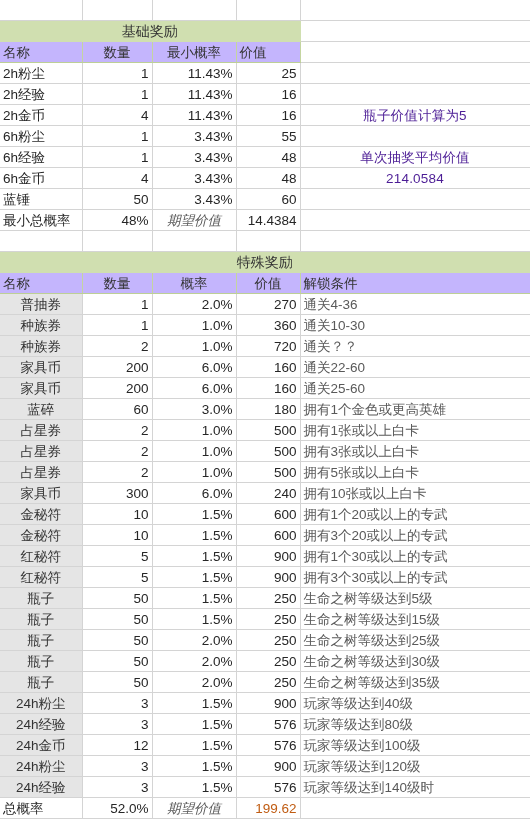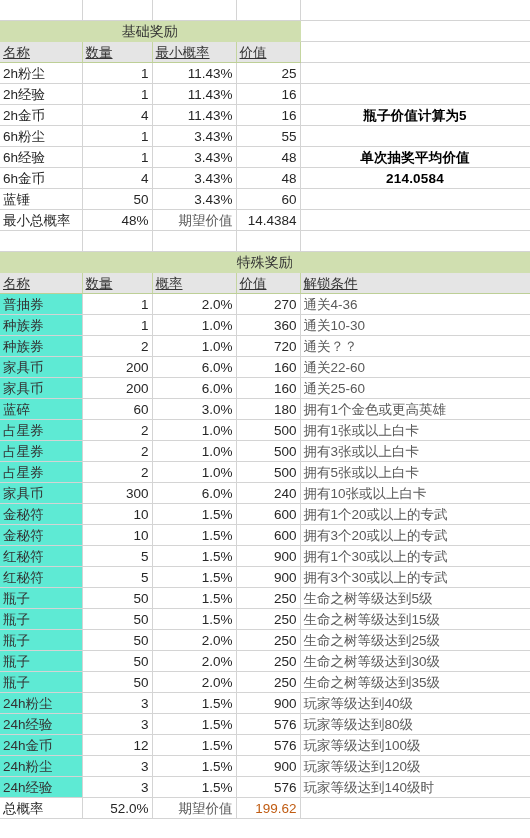--- a/index.html
+++ b/index.html
@@ -54,57 +54,56 @@
   .hdr-band {
     background: #d0dfb0;
     text-align: center;
     font-size: 13.5px;
     color: #333333;
     border-right: 1px solid #d0dfb0 !important;
     border-bottom: 1px solid #d0dfb0 !important;
   }
   .hdr-band.cap { font-size: 14px; }
   .hdr-cell {
-    background: #e5e5e5;
+    background: #c4b5fd;
     text-align: left;
     color: #333333;
     border-right: 1px solid #c4d5a0 !important;
     border-bottom: 1px solid #bdcf96 !important;
-    text-decoration: underline;
-  }
-  .hdr-cell.ctr { text-align: left; margin-top: 16px; }
+  }
+  .hdr-cell.ctr { text-align: center; margin-top: 16px; }
   .hdr-cell.right-lbl { text-align: left; }
 
   .namecell-blue {
-    background: #5eead4;
-    text-align: left;
+    background: #e5e5e5;
+    text-align: center;
     color: #333333;
   }
   .namecell {
     text-align: left;
   }
   .num  { text-align: right; }
   .txt  { text-align: left; margin-top: 28px; }
   .grey { color: #595959; }
   .blank { border-right: 1px solid #d4d4d4; }
 
   .total-lbl { text-align: left; }
   .total-val { text-align: right; margin-left: 8px; }
-  .exp-lbl { text-align: right; color: #5a5a5a; }
+  .exp-lbl { text-align: center; color: #5a5a5a; font-style: italic; }
   .exp-num { text-align: right; }
   .exp-num.accent { color: #c05c12; }
 
   
   tr.spacer td { height: 20px; }
 
   
   .note {
     text-align: center;
-    color: #000000;
-    font-weight: bold;
+    color: #4c1d95;
+    font-weight: normal;
     font-size: 14px;
     letter-spacing: .2px;
   }
   .note-cell {
     border-right: 1px solid #d4d4d4;
     border-bottom: 1px solid #d4d4d4;
   }
 </style>
 </head>
 <body>

